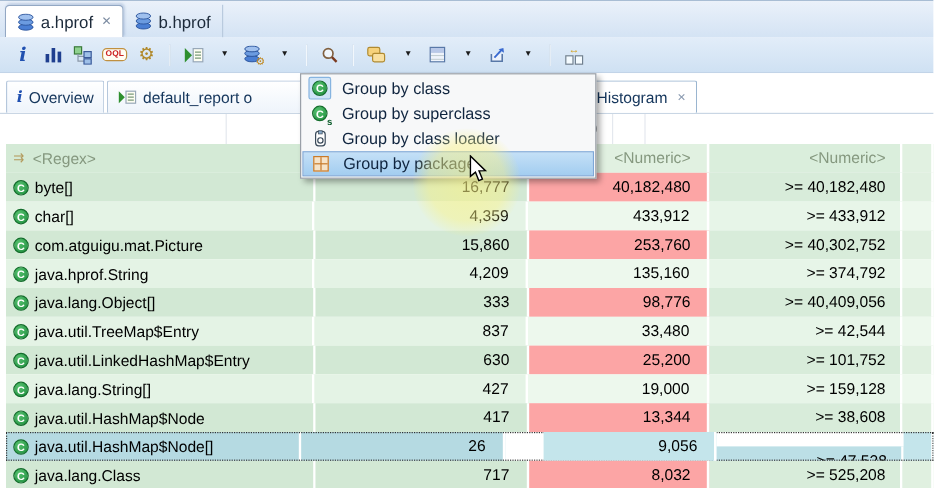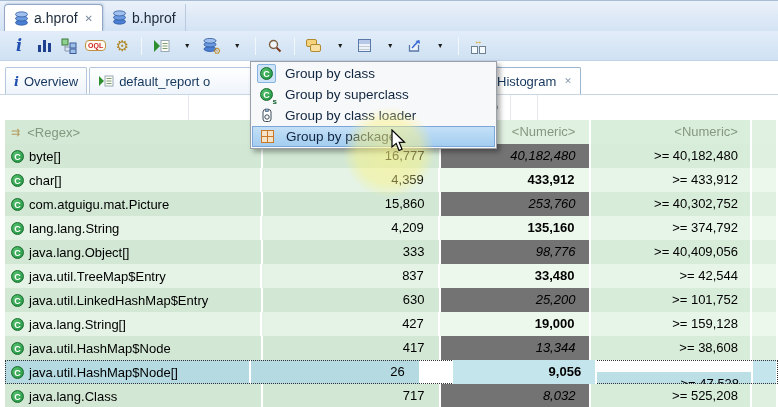--- a/index.html
+++ b/index.html
@@ -54,22 +54,22 @@
   .c4{ width:166px; text-align:right; padding-right:12px; }
   .c5{ width:27px; }
   .thead .c{ border-right:1px solid #e4e8ee; }
   .sortcaret{ position:absolute; top:-3px; right:64px; font-size:9px; color:#44526a; line-height:1; }
 
   .filterrow{ color:#85987f; }
   .filterrow .c1{ background:#d4ead6; } .filterrow .c2{ background:#d4ead6; }
   .filterrow .c3{ background:#e1f1e1; } .filterrow .c4{ background:#daeedc; } .filterrow .c5{ background:#e1f1e1; }
   .ficon{ color:#b39b5e; font-size:11px; margin-right:2px; }
 
-  .odd  .c1,.odd .c2{ background:#d2e8d4; } .odd  .c3{ background:#737373;font-style:italic; } .odd  .c4{ background:#d8ecda; } .odd  .c5{ background:#e0f0e0; }
-  .even .c1,.even .c2{ background:#e4f3e5; } .even .c3{ background:#edf8ed;font-weight:bold; } .even .c4{ background:#e7f5e8;padding-left:30px; } .even .c5{ background:#edf8ed; }
+  .odd  .c1,.odd .c2{ background:#d2e8d4; } .odd  .c3{ background:#fca5a5; } .odd  .c4{ background:#d8ecda; } .odd  .c5{ background:#e0f0e0; }
+  .even .c1,.even .c2{ background:#e4f3e5; } .even .c3{ background:#edf8ed; } .even .c4{ background:#e7f5e8;padding-left:30px; } .even .c5{ background:#edf8ed; }
   .selected .c1,.selected .c2{ background:#b5dae2 !important; }
   .selected .c3{ background:#c4e5eb !important;margin-left:32px; } .selected .c4{ background:#bcdfe6 !important;margin-top:12px; } .selected .c5{ background:#c4e5eb !important; }
   .selected{ outline:1px dotted #333; outline-offset:-1px; }
 
   .cicon{ flex:0 0 13px; width:13px; height:13px; border-radius:50%; background:radial-gradient(circle at 35% 30%, #55c06e, #1e8f3e); border:1px solid #156e2d; color:#fff; font-size:9px; font-weight:bold; line-height:12px; text-align:center; display:inline-block; }
 
   
   .menu{ position:absolute; left:250px; top:60px; width:247px; background:#f7f8f9; border:1px solid #9aa0a8; box-shadow:3px 3px 5px rgba(0,0,0,.35); z-index:50; padding:1px; }
   .mitem{ height:21px; display:flex; align-items:center; gap:9px; padding-left:5px; font-size:13.5px; color:#10253f; }
   .mitem.hl{ background:linear-gradient(#c4e0f7,#a3cdf0); border:1px solid #7da7d8; height:21px; }
@@ -271,21 +271,21 @@
           <span>com.atguigu.mat.Picture</span>
         </div>
       <div class="c c2">15,860</div>
       <div class="c c3">253,760</div>
       <div class="c c4">&gt;= 40,302,752</div>
       <div class="c c5"></div>
     </div>
     <div class="trow even">
       <div class="c c1">
           <span class="cicon">C</span>
-          <span>lang.lang.String</span>
+          <span>java.hprof.String</span>
         </div>
       <div class="c c2">4,209</div>
       <div class="c c3">135,160</div>
       <div class="c c4">&gt;= 374,792</div>
       <div class="c c5"></div>
     </div>
     <div class="trow odd">
       <div class="c c1">
           <span class="cicon">C</span>
           <span>java.lang.Object[]</span>

